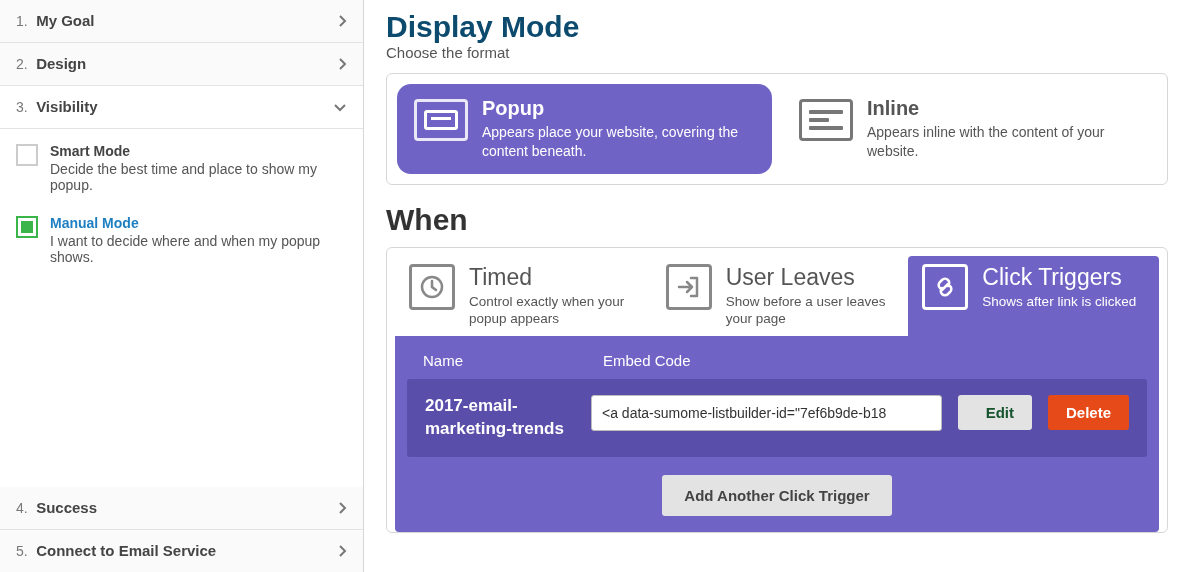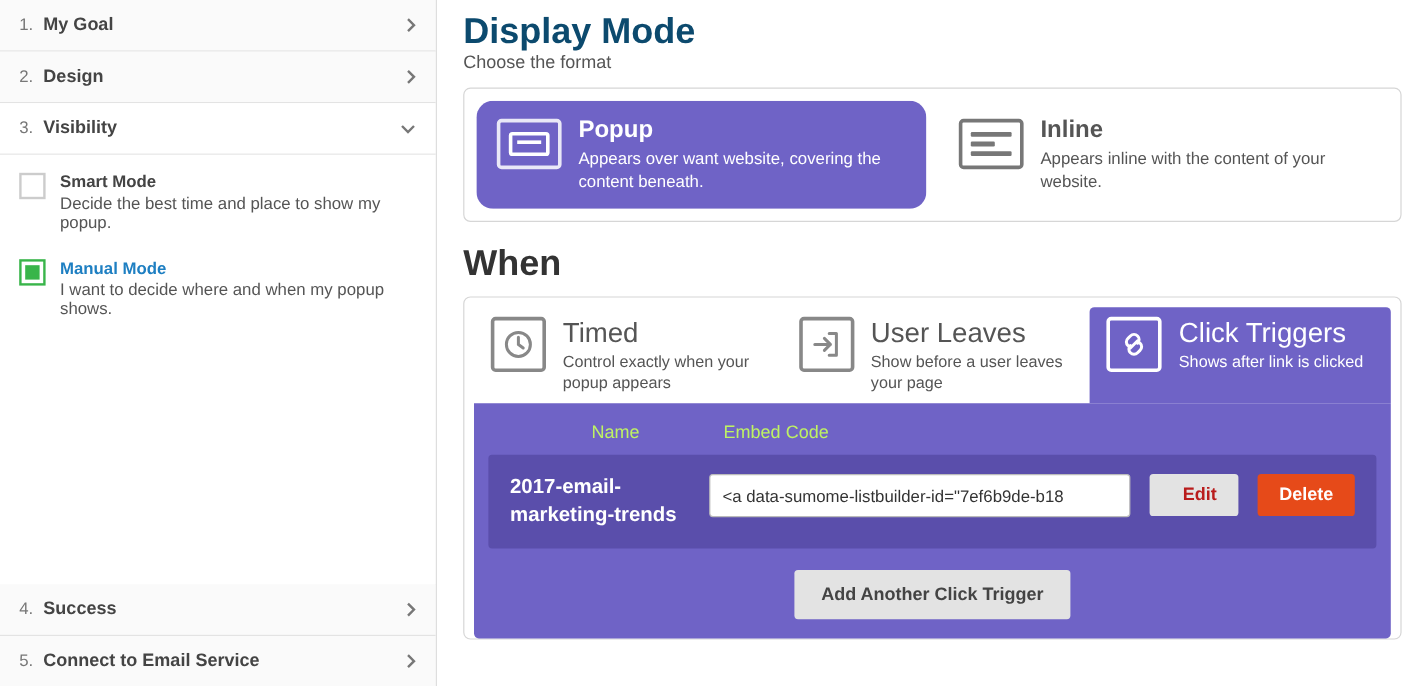--- a/index.html
+++ b/index.html
@@ -79,32 +79,32 @@
     .tabs { display:flex; gap:6px; }
     .tab { flex:1; display:flex; gap:14px; padding:8px 14px; border-radius:4px; cursor:pointer; }
     .tab .t-icon { width:46px; height:46px; border:3px solid #888; border-radius:4px; display:flex; align-items:center; justify-content:center; flex-shrink:0; color:#888;}
     .tab.active { background:#6f63c6; color:#fff; border-radius:4px 4px 0 0;padding-left:14px;}
     .tab.active .t-icon { border-color:#fff; color:#fff;}
     .tab .t-title { font-size:23px; font-weight:400; }
     .tab .t-desc { font-size:13.5px; margin-top:2px; line-height:1.3; }
     .tab:not(.active) { color:#555; }
     
     .ct-body { background:#6f63c6; border-radius:0 0 4px 4px; margin-top:0; padding:16px 0 16px 0; margin-left:-0px; margin-right:-0px;}
-    .ct-header { display:flex; padding:0 28px 10px 28px; color:#bef264; font-size:15px;text-align:center;}
+    .ct-header { display:flex; padding:0 28px 10px 28px; color:#ffffff; font-size:15px;}
     .ct-header .col1{ width:180px;}
     .ct-row-outer { padding:0 12px;}
     .ct-row { background:#5a4eab; border-radius:3px; display:flex; align-items:flex-start; padding:16px 18px; gap:16px;}
     .ct-name { color:#fff; font-weight:700; font-size:17px; width:150px; line-height:1.35;}
     .ct-input { flex:1; }
     .ct-input input {
       width:100%; padding:9px 10px; border:1px solid #bbb; border-radius:3px; font-size:14px; color:#333;
       font-family: inherit;
     }
     .btn { padding:9px 18px; border-radius:3px; font-weight:700; font-size:15px; cursor:pointer; border:none;}
-    .btn-edit { background:#e3e3e3; color:#b91c1c;padding-left:28px;}
+    .btn-edit { background:#e3e3e3; color:#14532d;padding-left:28px;}
     .btn-delete { background:#e64a19; color:#fff;}
     .btn-add { background:#e3e3e3; color:#444; padding:12px 22px; margin:14px auto 0 auto; display:block;}
     .ct-add-wrap { display:flex; justify-content:center; padding-top:4px;}
     svg { display:block; }
   </style>
 </head>
 <body>
 
 <div class="sidebar">
   <div class="step">
@@ -178,21 +178,21 @@
   <div class="h1">Display Mode</div>
   <div class="subtle">Choose the format</div>
 
   <div class="panel-outer">
     <div class="card selected">
       <div class="icon-wrap">
         <div class="popup-inner"></div>
       </div>
       <div>
         <div class="c-title">Popup</div>
-        <div class="c-desc">Appears over want website, covering the content beneath.</div>
+        <div class="c-desc">Appears place your website, covering the content beneath.</div>
       </div>
     </div>
     <div class="card">
       <div class="icon-wrap">
         <div class="inline-lines">
             <span></span>
             <span></span>
             <span></span>
           </div>
       </div>

